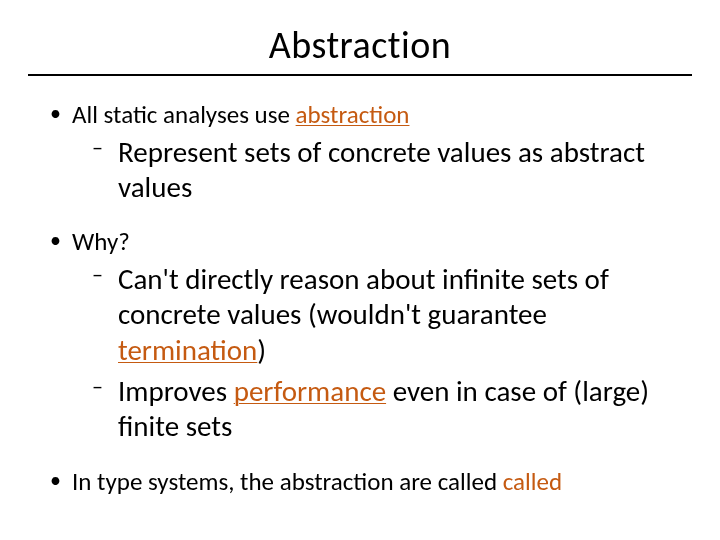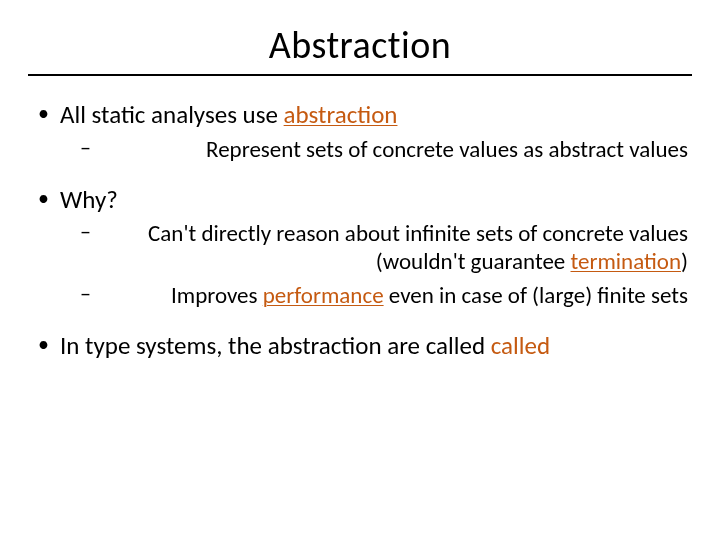--- a/index.html
+++ b/index.html
@@ -32,41 +32,40 @@
     width: 664px;
   }
   .body {
     margin-top: 24px;
     font-size: 25px;
     line-height: 1.22;
   }
   ul.level1 {
     list-style: none;
     padding: 0;
-    margin: 4px;
+    margin: 16px;
   }
   ul.level1 > li {
     position: relative;
     padding-left: 28px;
     margin-bottom: 22px;
   }
   ul.level1 > li::before {
     content: "•";
     position: absolute;
     left: 6px;
     top: 0;
     font-size: 22px;
     line-height: 1.3;
   }
   ul.level2 {
     list-style: none;
     padding: 0;
     margin: 4px 0 0 0;
-    font-size: 23px;
-    text-align: right;
+    font-size: 29px;
   }
   ul.level2 > li {
     position: relative;
     padding-left: 34px;
     margin: 2px 0 6px 12px;
   }
   ul.level2 > li::before {
     content: "–";
     position: absolute;
     left: 8px;

